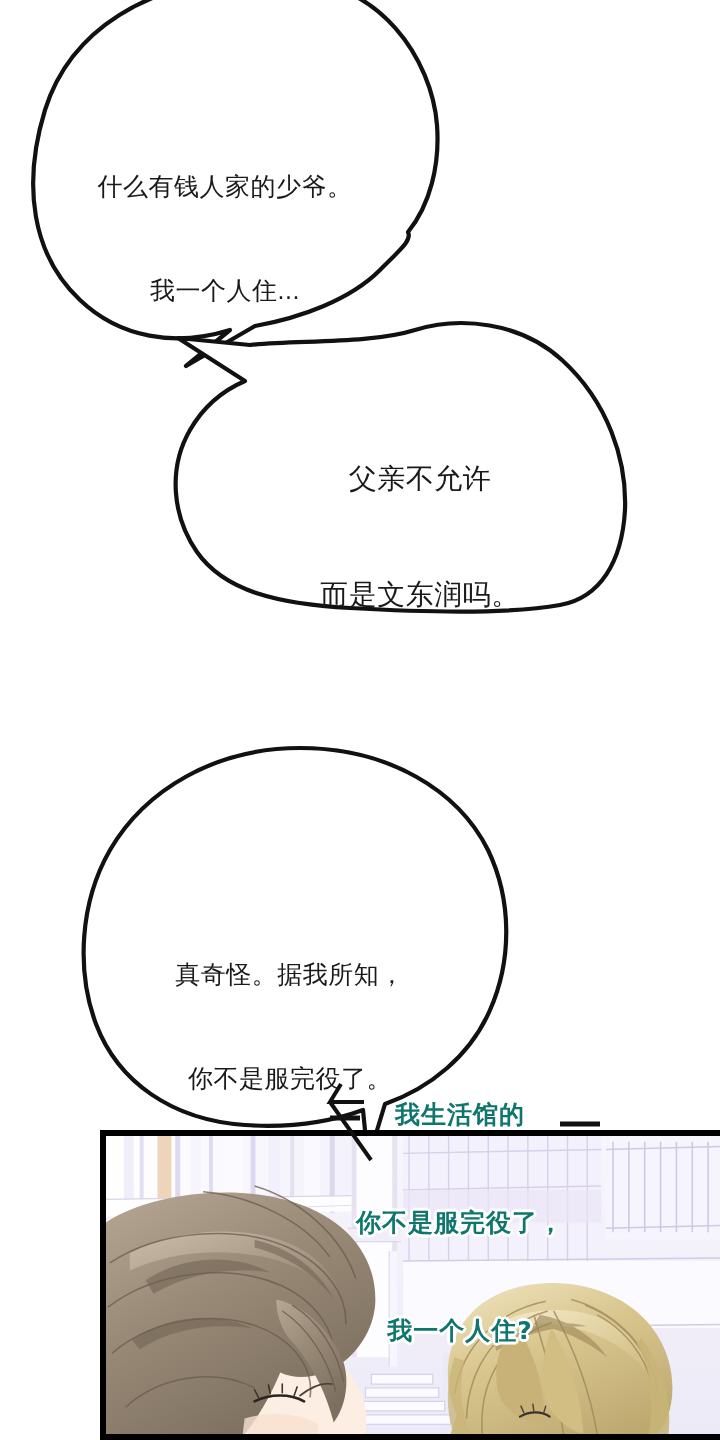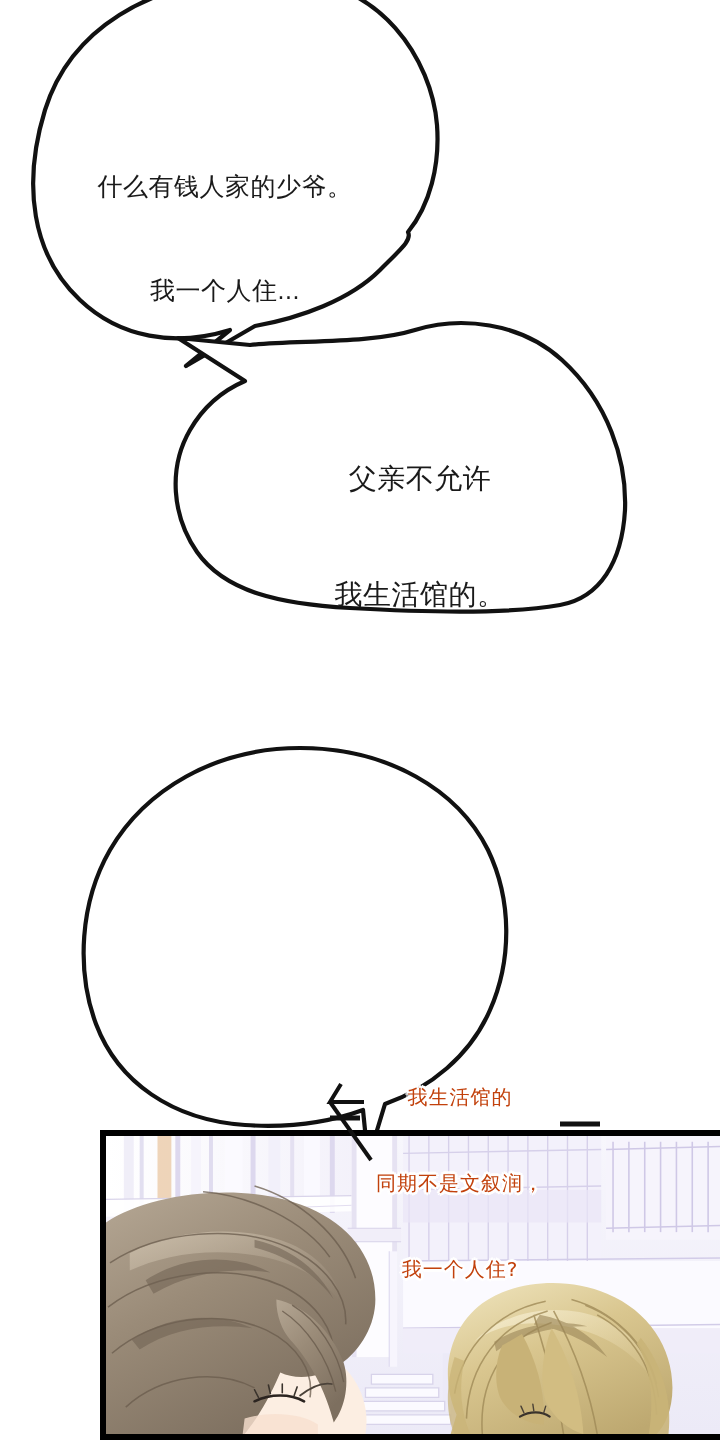--- a/index.html
+++ b/index.html
@@ -64,24 +64,24 @@
   }
 
   
   #handwrite-text {
     position: absolute;
     left: 300px;
     top: 1025px;
     width: 320px;
     text-align: center;
     font-family: "DejaVu Sans", sans-serif;
-    font-weight: normal;
-    font-size: 20px;
+    font-weight: bold;
+    font-size: 25px;
     line-height: 1.44;
-    color: #c2410c;
+    color: #0f766e;
     letter-spacing: 1px;
     white-space: pre;
     z-index: 40;
     text-shadow:
       -2px 0 #fff, 2px 0 #fff, 0 -2px #fff, 0 2px #fff,
       -2px -2px #fff, 2px -2px #fff, -2px 2px #fff, 2px 2px #fff,
       -3px 0 #fff, 3px 0 #fff, 0 -3px #fff, 0 3px #fff;
   }
   #handwrite-text .line { display: block; }
 
@@ -163,23 +163,27 @@
          Z" fill="#ffffff" stroke="#111111" stroke-width="4.2" stroke-linejoin="round"></path>
   </svg>
 
   <div class="btext" id="bubble1-text">
     <span class="line">什么有钱人家的少爷。</span>
     <span class="line">我一个人住...</span>
   </div>
 
   <div class="btext" id="bubble2-text">
     <span class="line">父亲不允许</span>
-    <span class="line">我生活馆的。</span>
+    <span class="line">而是文东润吗。</span>
   </div>
 
+  <div class="btext" id="bubble3-text">
+    <span class="line">真奇怪。据我所知，</span>
+    <span class="line">你不是服完役了。</span>
+  </div>
 
   <div id="panel">
     <div class="panel-inner">
 
       <svg class="panel-bg" viewBox="0 0 620 310" preserveAspectRatio="none" xmlns="http://www.w3.org/2000/svg">
         <defs>
           <linearGradient id="skyGrad" x1="0" y1="0" x2="0" y2="1">
             <stop offset="0%" stop-color="#f7f6fc"></stop>
             <stop offset="100%" stop-color="#eceaf7"></stop>
           </linearGradient>
@@ -404,21 +408,21 @@
           <path d="M 540 210 C 562 238, 572 276, 568 310 L 548 310 C 554 276, 550 240, 536 216 Z" fill="#c9b478" opacity="0.9"></path>
           <path d="M 352 230 C 342 262, 344 292, 352 310 L 368 310 C 358 288, 356 258, 362 234 Z" fill="#c9b478" opacity="0.75"></path>
         </g>
       </svg>
 
     </div>
   </div>
 
   <div id="handwrite-text">
     <span class="line">我生活馆的</span>
-    <span class="line">同期不是文叙润，</span>
+    <span class="line">你不是服完役了，</span>
     <span class="line">我一个人住?</span>
   </div>
 
   <svg style="position:absolute;left:0;top:0;width:720px;height:1440px;pointer-events:none;z-index:45" viewBox="0 0 720 1440" xmlns="http://www.w3.org/2000/svg">
     <path d="M 341 1084 L 330 1102 L 364 1102" fill="none" stroke="#111111" stroke-width="4"></path>
     <path d="M 330 1102 L 371 1160" fill="none" stroke="#111111" stroke-width="4"></path>
     <path d="M 330 1118 L 360 1118" fill="none" stroke="#111111" stroke-width="5"></path>
     <path d="M 560 1124 L 600 1124" fill="none" stroke="#111111" stroke-width="5"></path>
   </svg>
 

